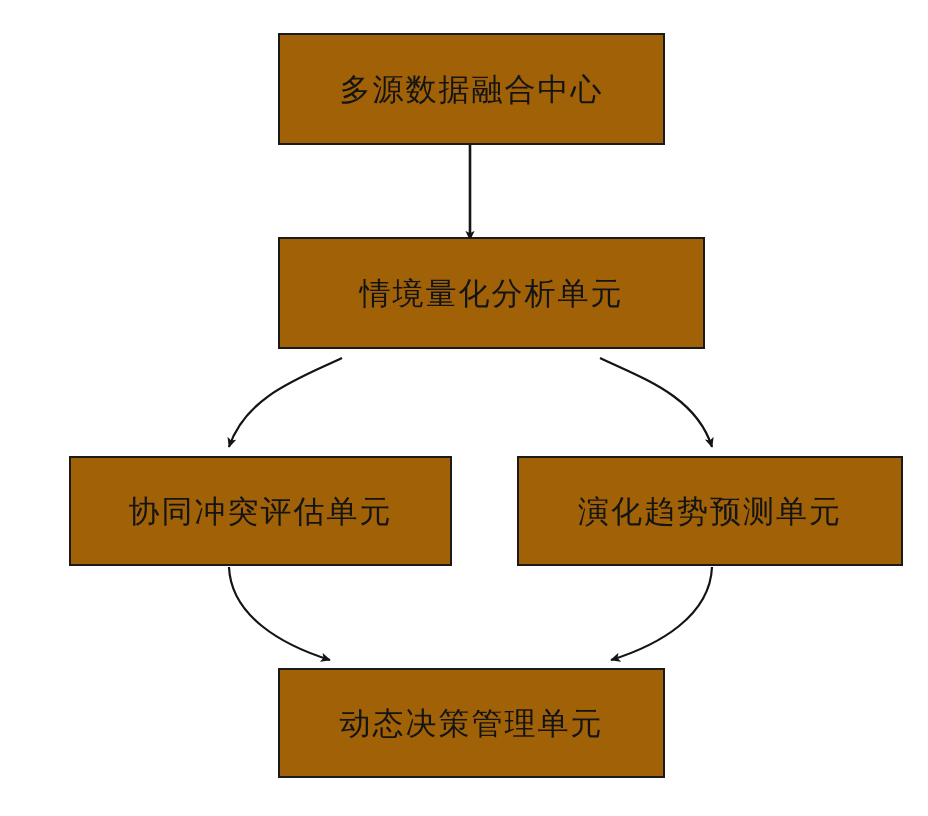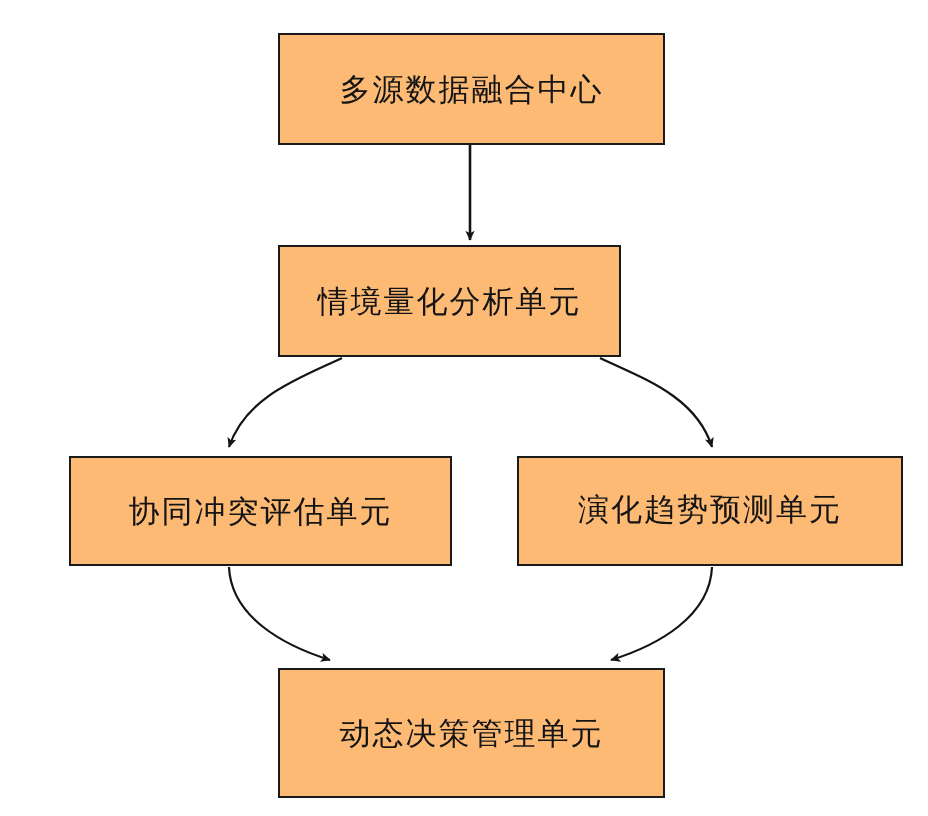--- a/index.html
+++ b/index.html
@@ -20,51 +20,51 @@
     position: absolute;
     left: 0;
     top: 0;
     width: 928px;
     height: 816px;
     pointer-events: none;
   }
   .node-box {
     position: absolute;
     box-sizing: border-box;
-    background: #fdba74;
+    background: #a16207;
     border: 2px solid #1a1a1a;
     display: flex;
     align-items: center;
     justify-content: center;
     z-index: 2;
   }
   .node-label {
     font-size: 31px;
     line-height: 1;
     letter-spacing: 2px;
     color: #141414;
     white-space: nowrap;
     text-align: center;
     font-weight: 400;
   }
   
   #node-fusion-center {
     left: 278px;  top: 33px;  width: 387px; height: 112px;
   }
   #node-situation-analysis {
-    left: 278px;  top: 245px; width: 343px; height: 112px;
+    left: 278px;  top: 237px; width: 427px; height: 112px;
   }
   #node-conflict-assessment {
     left: 37px;   top: 456px; width: 383px; height: 110px; margin-left: 32px;
   }
   #node-trend-prediction {
-    left: 517px;  top: 456px; width: 386px; height: 110px; font-family: Liberation Mono, monospace;
+    left: 517px;  top: 456px; width: 386px; height: 110px;
   }
   #node-decision-management {
-    left: 278px;  top: 668px; width: 387px; height: 130px;
+    left: 278px;  top: 668px; width: 387px; height: 110px;
   }
 </style>
 </head>
 <body>
 
 <div id="diagram-root">
 
   <svg id="edge-layer" viewBox="0 0 928 816" width="928" height="816" xmlns="http://www.w3.org/2000/svg">
     <defs>
       <marker id="arrow-head" markerWidth="12" markerHeight="12" refX="9.2" refY="5" orient="auto" markerUnits="userSpaceOnUse">

